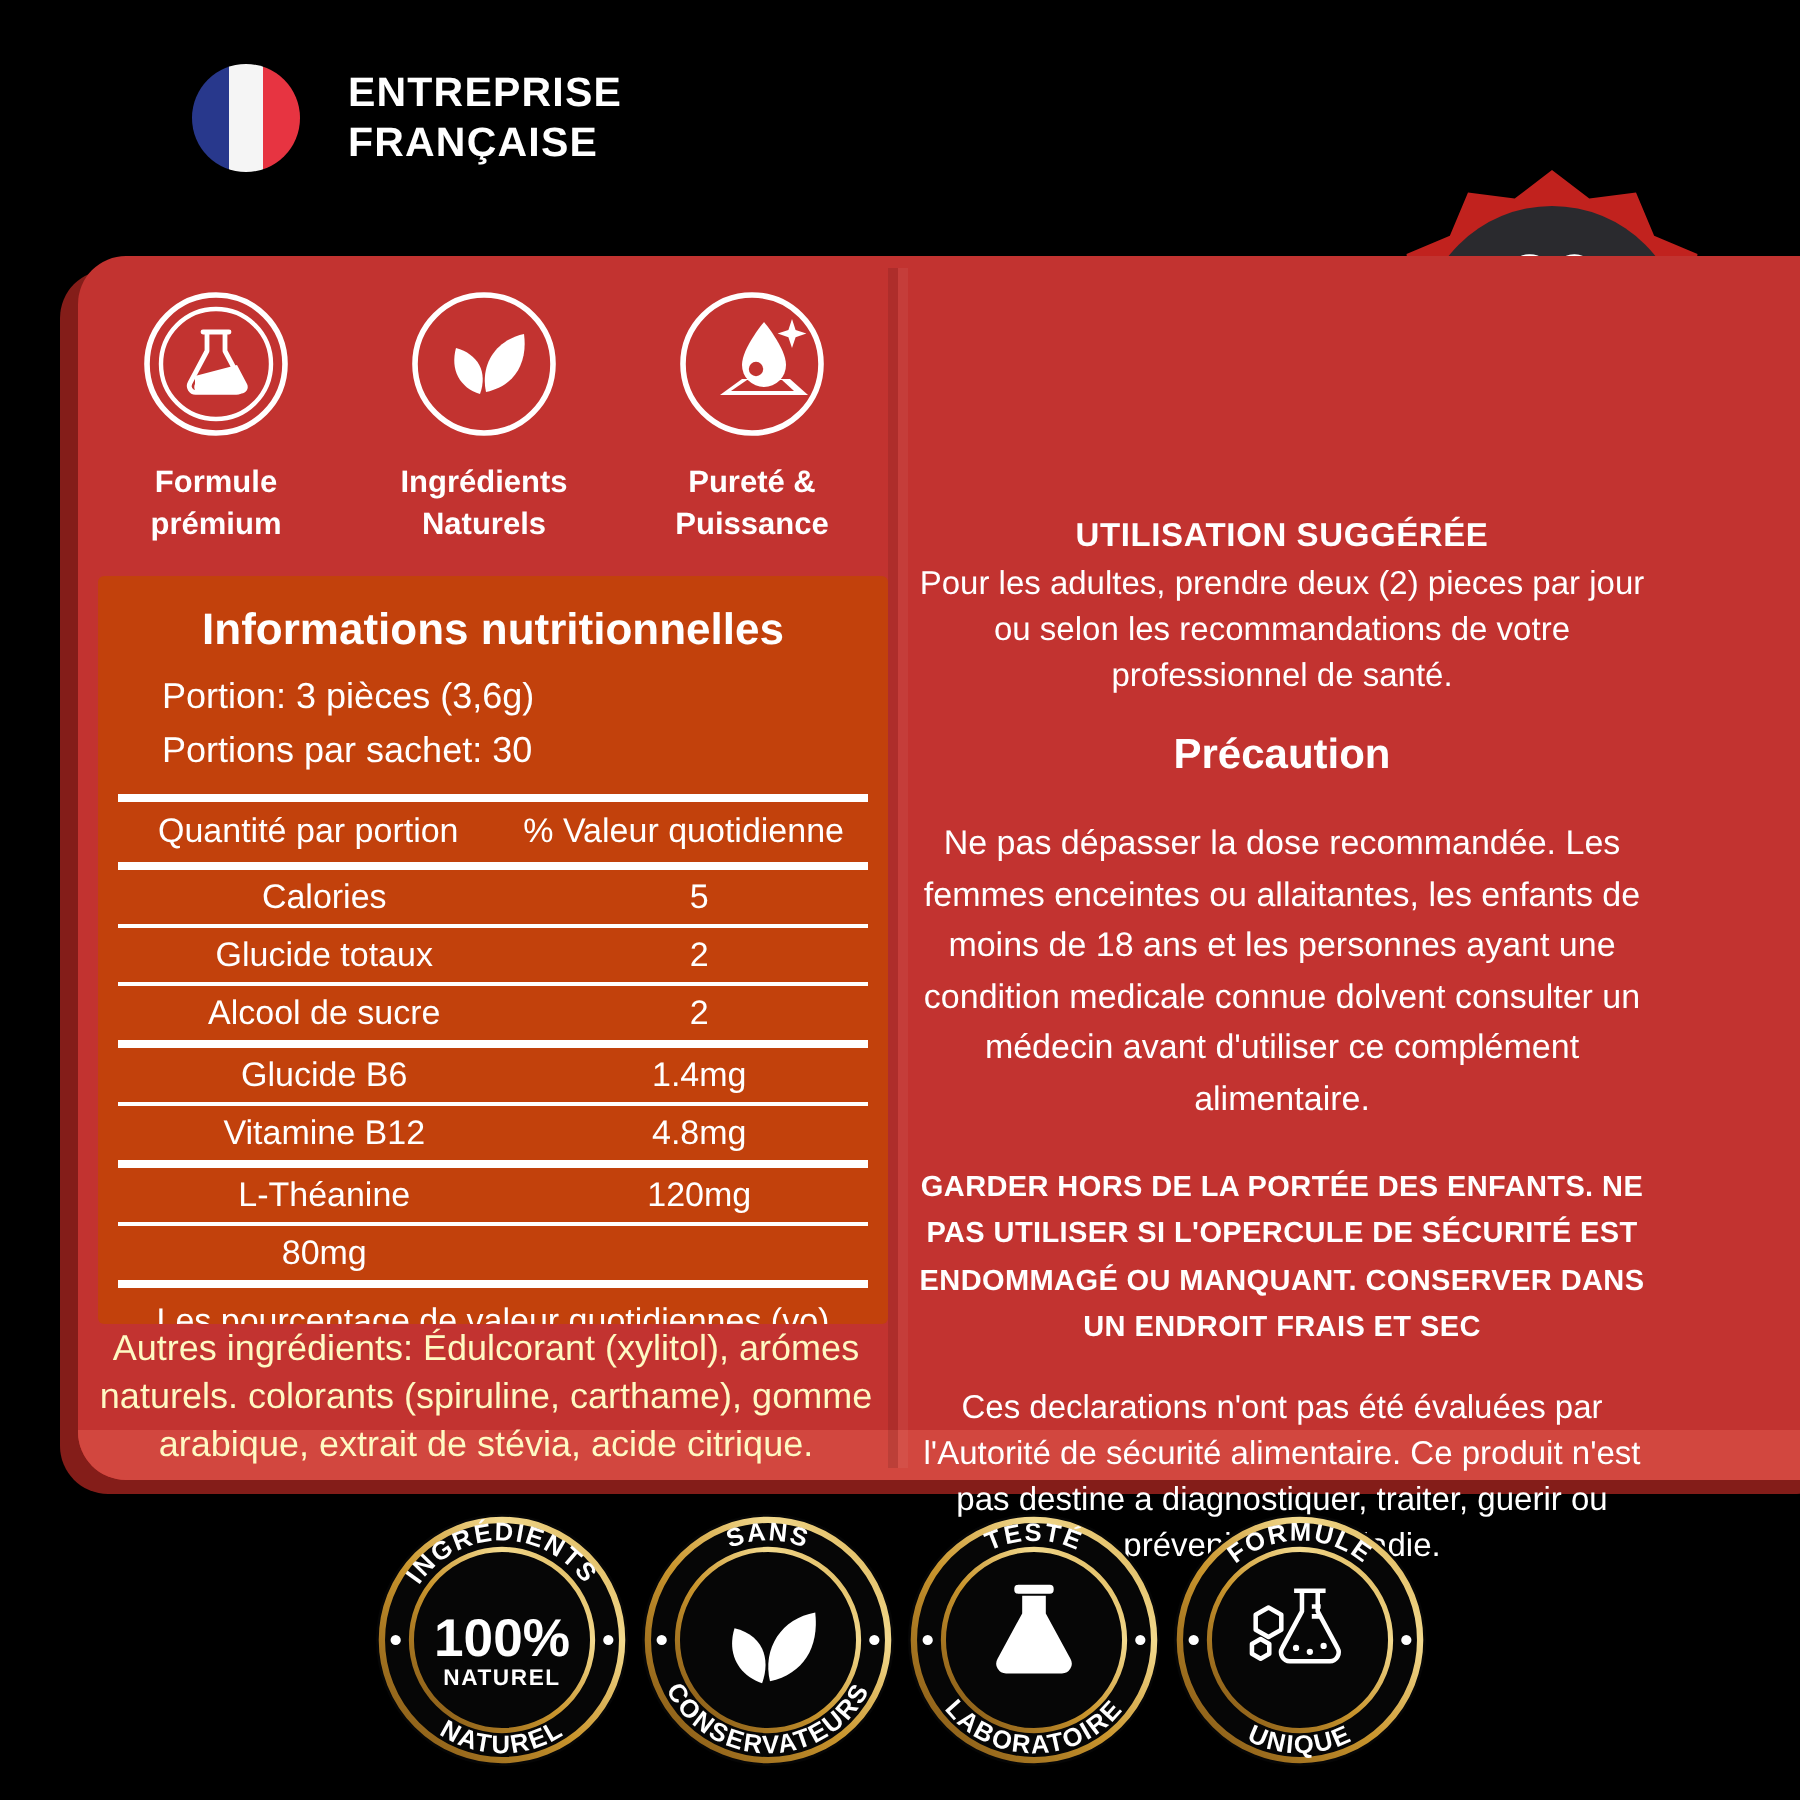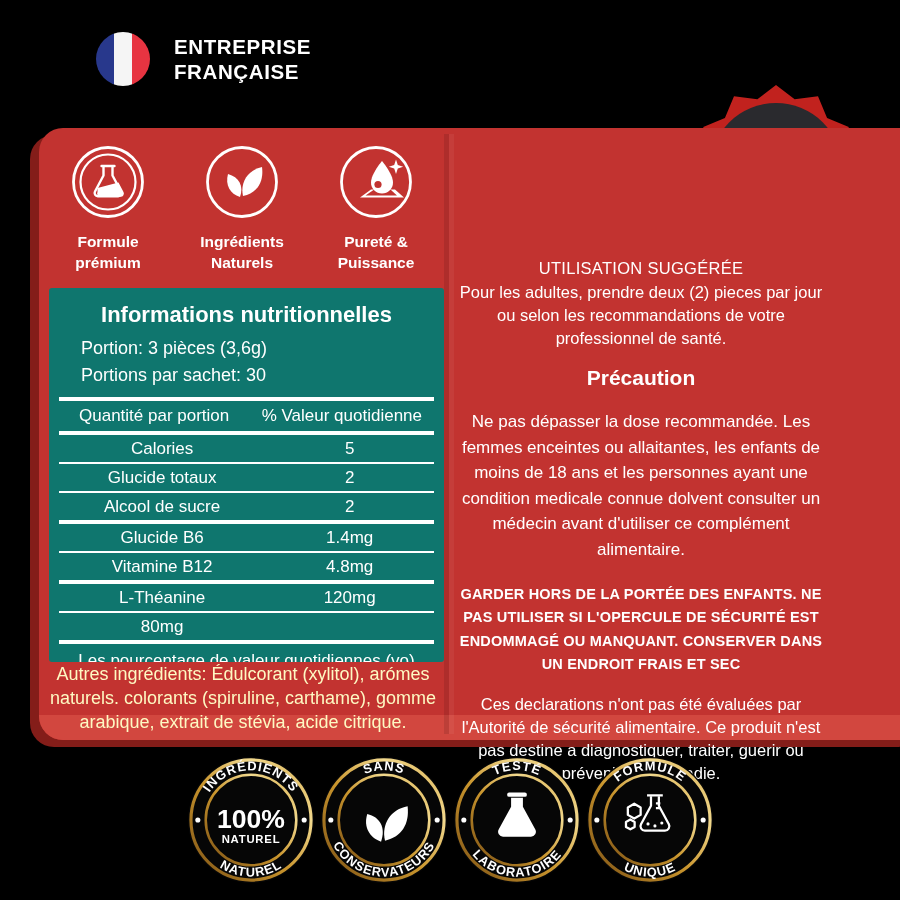--- a/index.html
+++ b/index.html
@@ -27,39 +27,39 @@
     border-radius:0 0 24px 24px}
   .seam-dark{position:absolute;left:405px;top:6px;bottom:6px;width:5px;background:rgba(0,0,0,.10)}
   .seam-light{position:absolute;left:410px;top:6px;bottom:6px;width:5px;background:rgba(255,255,255,.05)}
   
   .features{position:absolute;left:2px;top:16px;width:402px;display:flex;justify-content:space-around}
   .feature{display:flex;flex-direction:column;align-items:center;width:128px}
   .feature svg{width:76px;height:76px}
   .feature-label{margin-top:12px;color:#fff;font-weight:700;font-size:15.5px;
     text-align:center;line-height:1.35;max-width:112px}
   
-  .nutrition{position:absolute;left:10px;top:160px;width:395px;height:374px;background:#0f766e;
+  .nutrition{position:absolute;left:10px;top:160px;width:395px;height:374px;background:#c2410c;
     border-radius:3px;color:#fff;box-sizing:border-box;padding:10px 8px 0;overflow:hidden}
   .nut-title{text-align:center;font-size:22px;font-weight:700;margin-top:4px}
   .nut-servings{margin:7px 0 0 24px;font-size:18px;line-height:1.5}
   .nut-bar{height:4px;background:#fff;margin:8px 2px 0}
   .nut-header{display:flex;justify-content:space-between;font-size:17px;
     padding:5px 12px 5px 20px;margin:0 2px;border-bottom:4px solid #fff}
   .nut-row{display:grid;grid-template-columns:55% 45%;font-size:17px;
     padding:3.5px 0;margin:0 2px;border-top:2.5px solid #fff;text-align:center}
   .nut-row.first{border-top:none}
   .nut-row.thick{border-top-width:4px}
   .nut-foot{border-top:4px solid #fff;margin:0 2px;text-align:center;font-size:17px;
     padding:6px 14px;line-height:1.28}
   
   .other{position:absolute;left:0;top:534px;width:408px;text-align:center;color:#fef9c3;
     font-size:18px;line-height:1.34}
   
   .right-col{position:absolute;left:416px;top:131px;width:372px;color:#fff;text-align:center}
-  .usage-title{font-weight:400;font-size:16.5px;letter-spacing:.3px}
+  .usage-title{font-weight:700;font-size:16.5px;letter-spacing:.3px}
   .usage-body{font-size:16.5px;line-height:1.38;margin-top:3px}
   .caution-title{font-weight:700;font-size:21px;margin-top:17px}
   .caution-body{font-size:17px;line-height:1.5;margin-top:19px}
   .warning{font-weight:700;font-size:14.5px;line-height:1.6;margin-top:21px;letter-spacing:.2px}
   .disclaimer{font-size:16.5px;line-height:1.4;margin-top:17px}
   
   .seal-row{position:absolute;left:0;top:756px;width:900px;display:flex;
     justify-content:center;gap:5px}
   .badge{width:128px;height:128px}
   .arc-text{fill:#fff;font-weight:700;font-size:13px;letter-spacing:1px;

